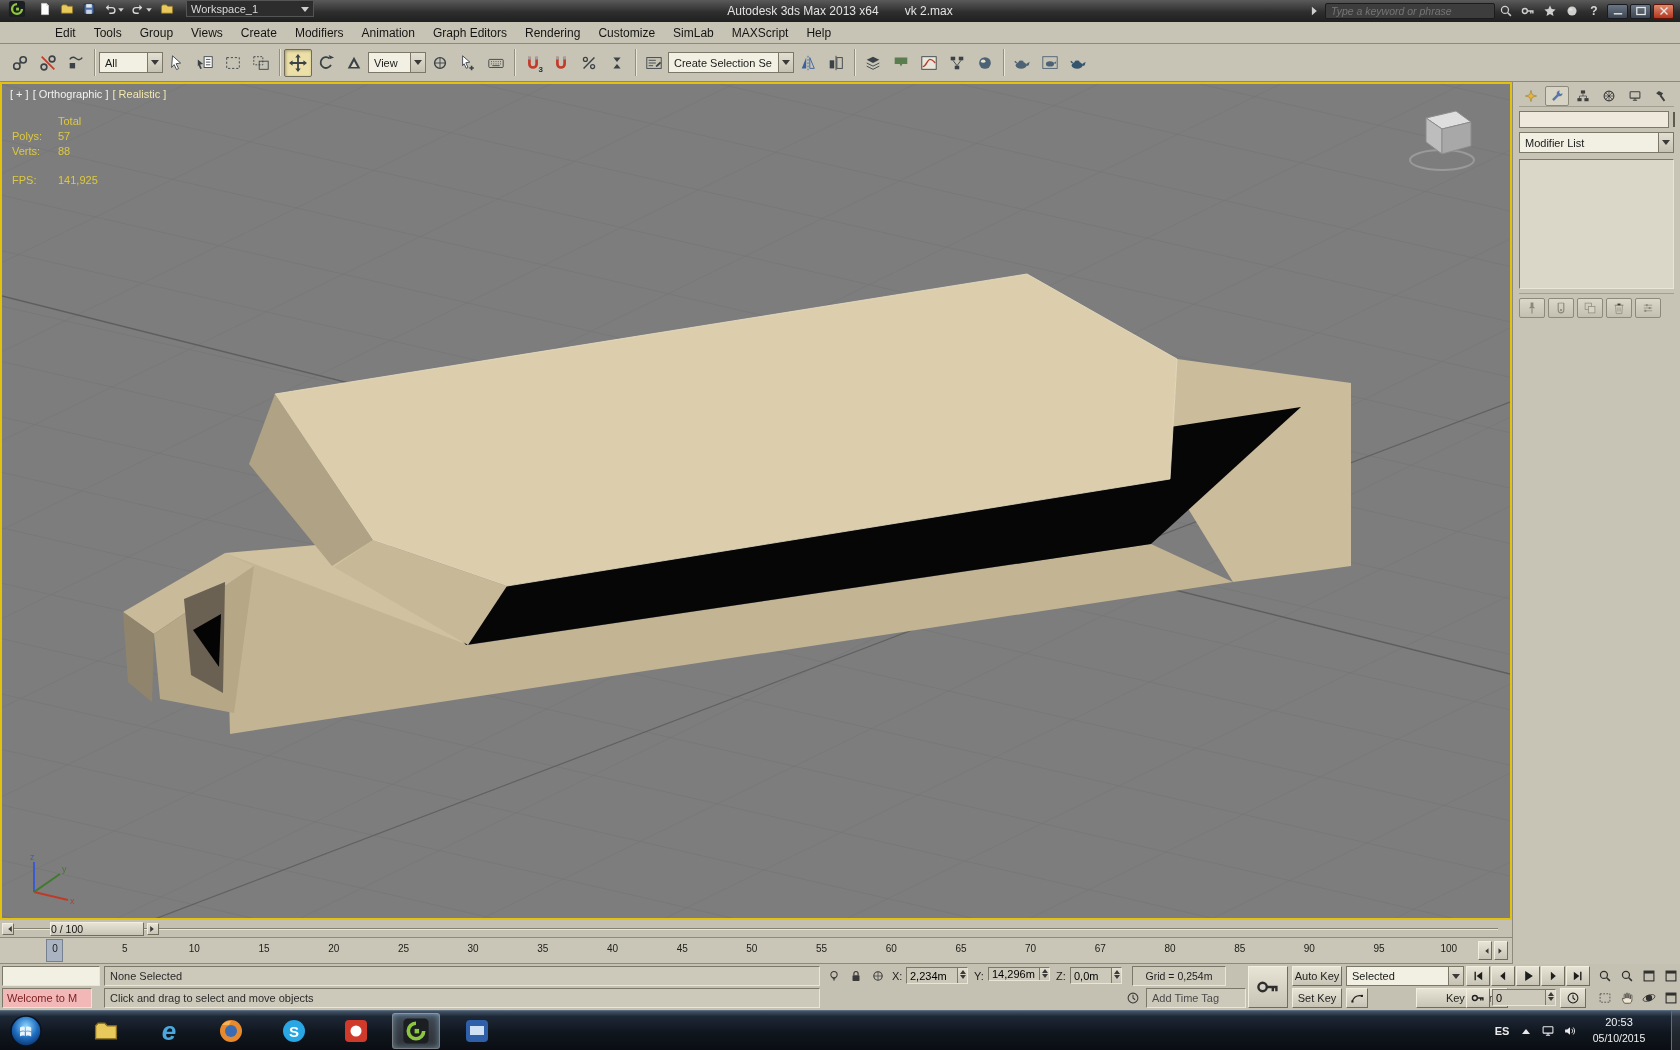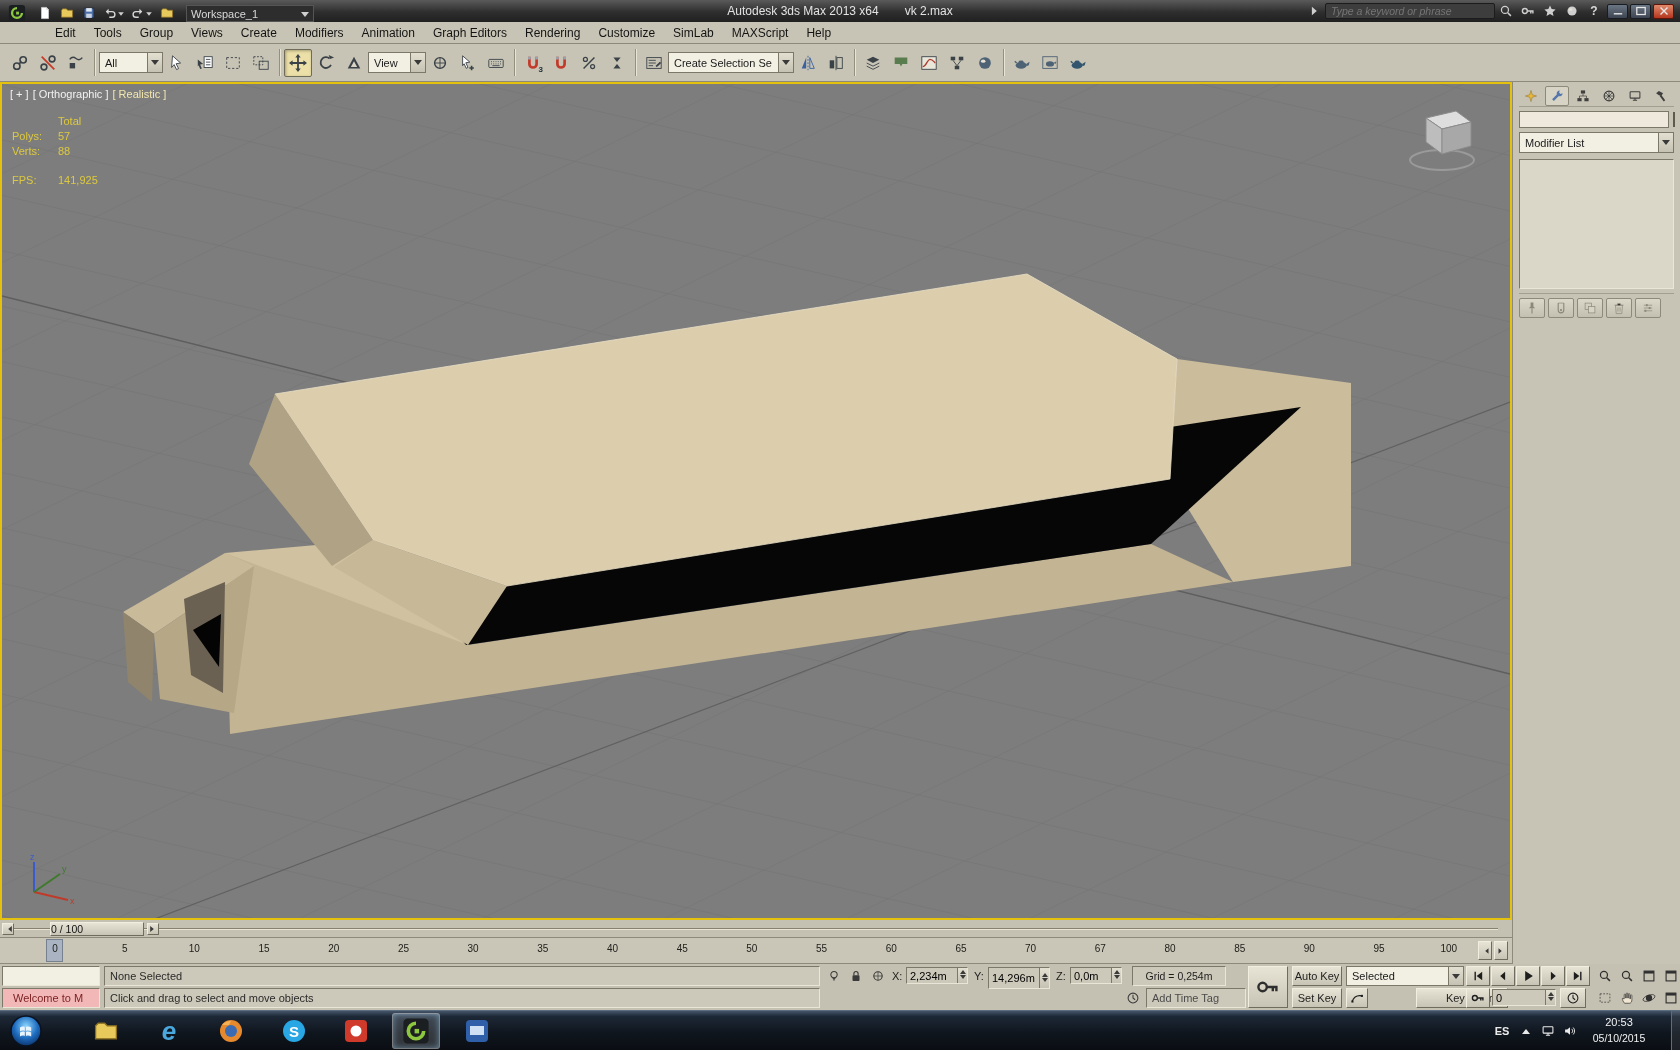--- a/index.html
+++ b/index.html
@@ -11,21 +11,21 @@
   .ic{width:18px;height:18px;display:block}
   .ic14{width:14px;height:14px;display:block}
   .sunk{background:#cdc9ba;border:1px solid;border-color:#7b7769 #eae6d7 #eae6d7 #7b7769}
   .white{background:#f2efe3;border:1px solid;border-color:#7b7769 #eae6d7 #eae6d7 #7b7769}
   .raise{background:linear-gradient(#e8e4d5,#c8c4b5);border:1px solid;border-color:#f2eedf #6f6b5d #6f6b5d #f2eedf}
   .tri{width:0;height:0;border:4px solid transparent;border-top:5px solid #3a3a3a;margin-top:5px}
   .tril{width:0;height:0;border:5px solid transparent;border-right:6px solid #3a3a3a}
   .trir{width:0;height:0;border:5px solid transparent;border-left:6px solid #3a3a3a}
 
   
-  #titlebar{left:0;top:0;width:1680px;height:22px;background:linear-gradient(#5a5a5a,#2e2e2e 55%,#202020);display:flex;align-items:flex-end;color:#dcdcdc}
+  #titlebar{left:0;top:0;width:1680px;height:22px;background:linear-gradient(#5a5a5a,#2e2e2e 55%,#202020);display:flex;align-items:flex-start;color:#dcdcdc}
   .qbtn{width:22px;height:18px;display:flex;align-items:center;justify-content:center;color:#d6d6d6}
   #ws-dd{height:17px;margin-left:8px;background:#2d2d2d;border:1px solid #555;color:#d8d8d8;
     display:flex;align-items:center;font-size:11px;padding:0 4px;width:128px}
   #ws-dd .tri{border-top-color:#cfcfcf;margin-left:auto}
   .tb-center{position:absolute;left:0;right:0;top:0;height:22px;display:flex;align-items:center;justify-content:center;pointer-events:none;font-size:12px;color:#e3e3e3}
   .tb-right{margin-left:auto;display:flex;align-items:center;height:22px}
   #search-box{width:170px;height:16px;background:#3d3d3d;border:1px solid #1c1c1c;border-radius:2px;
     color:#a2a2a2;font-style:italic;font-size:10.5px;padding:0 5px;font-family:"Liberation Sans",sans-serif}
   .winbtn{width:21px;height:15px;margin-left:2px;display:flex;align-items:center;justify-content:center;
     background:linear-gradient(#6b7684,#3c4450);border:1px solid #181c22;border-radius:2px;color:#e8e8e8}
@@ -837,21 +837,21 @@
     <div class="tb-key raise" style="left:1478px">
         <span class="tril" style="transform:scale(.55)"></span>
       </div>
     <div class="tb-key raise" style="left:1494px">
         <span class="trir" style="transform:scale(.55)"></span>
       </div>
   </div>
 
   <div id="statusbar" class="abs">
     <div class="sb white" style="left:2px;top:2px;width:98px"></div>
-    <div class="sb" style="left:2px;top:24px;width:98px;background:#f2b8b8;border:1px solid;border-color:#7b7769 #eae6d7 #eae6d7 #7b7769;color:#7a1f1f;padding:0 10px;overflow:hidden;white-space:nowrap">
+    <div class="sb" style="left:2px;top:24px;width:90px;background:#f2b8b8;border:1px solid;border-color:#7b7769 #eae6d7 #eae6d7 #7b7769;color:#7a1f1f;padding:0 4px;overflow:hidden;white-space:nowrap">
         <span>Welcome to M</span>
       </div>
 
     <div class="sb sunk fld" style="left:104px;top:2px;width:716px">
         <span>None Selected</span>
       </div>
     <div class="sb sunk fld" style="left:104px;top:24px;width:716px">
         <span>Click and drag to select and move objects</span>
       </div>
 
@@ -873,21 +873,21 @@
 
     <div class="sb lbl" style="left:892px;top:2px">X:</div>
     <div class="sb sunk" style="left:906px;top:3px;width:62px;height:17px">
         <input style="flex: 1 1 0%; width: 40px; background: transparent; border: 0px; font-size: 11px; padding: 0px 3px; font-family: &quot;Liberation Sans&quot;, sans-serif;" value="2,234m">
         <span class="spin">
           <i class="up"></i>
           <i class="dn"></i>
         </span>
       </div>
     <div class="sb lbl" style="left:974px;top:2px">Y:</div>
-    <div class="sb sunk" style="left:988px;top:3px;width:62px;height:22px">
+    <div class="sb sunk" style="left:988px;top:3px;width:62px;height:14px">
         <input style="flex: 1 1 0%; width: 40px; background: transparent; border: 0px; font-size: 11px; padding: 0px 3px; font-family: &quot;Liberation Sans&quot;, sans-serif;" value="14,296m">
         <span class="spin">
           <i class="up"></i>
           <i class="dn"></i>
         </span>
       </div>
     <div class="sb lbl" style="left:1056px;top:2px">Z:</div>
     <div class="sb sunk" style="left:1070px;top:3px;width:52px;height:17px">
         <input style="flex: 1 1 0%; width: 30px; background: transparent; border: 0px; font-size: 11px; padding: 0px 3px; font-family: &quot;Liberation Sans&quot;, sans-serif;" value="0,0m">
         <span class="spin">

